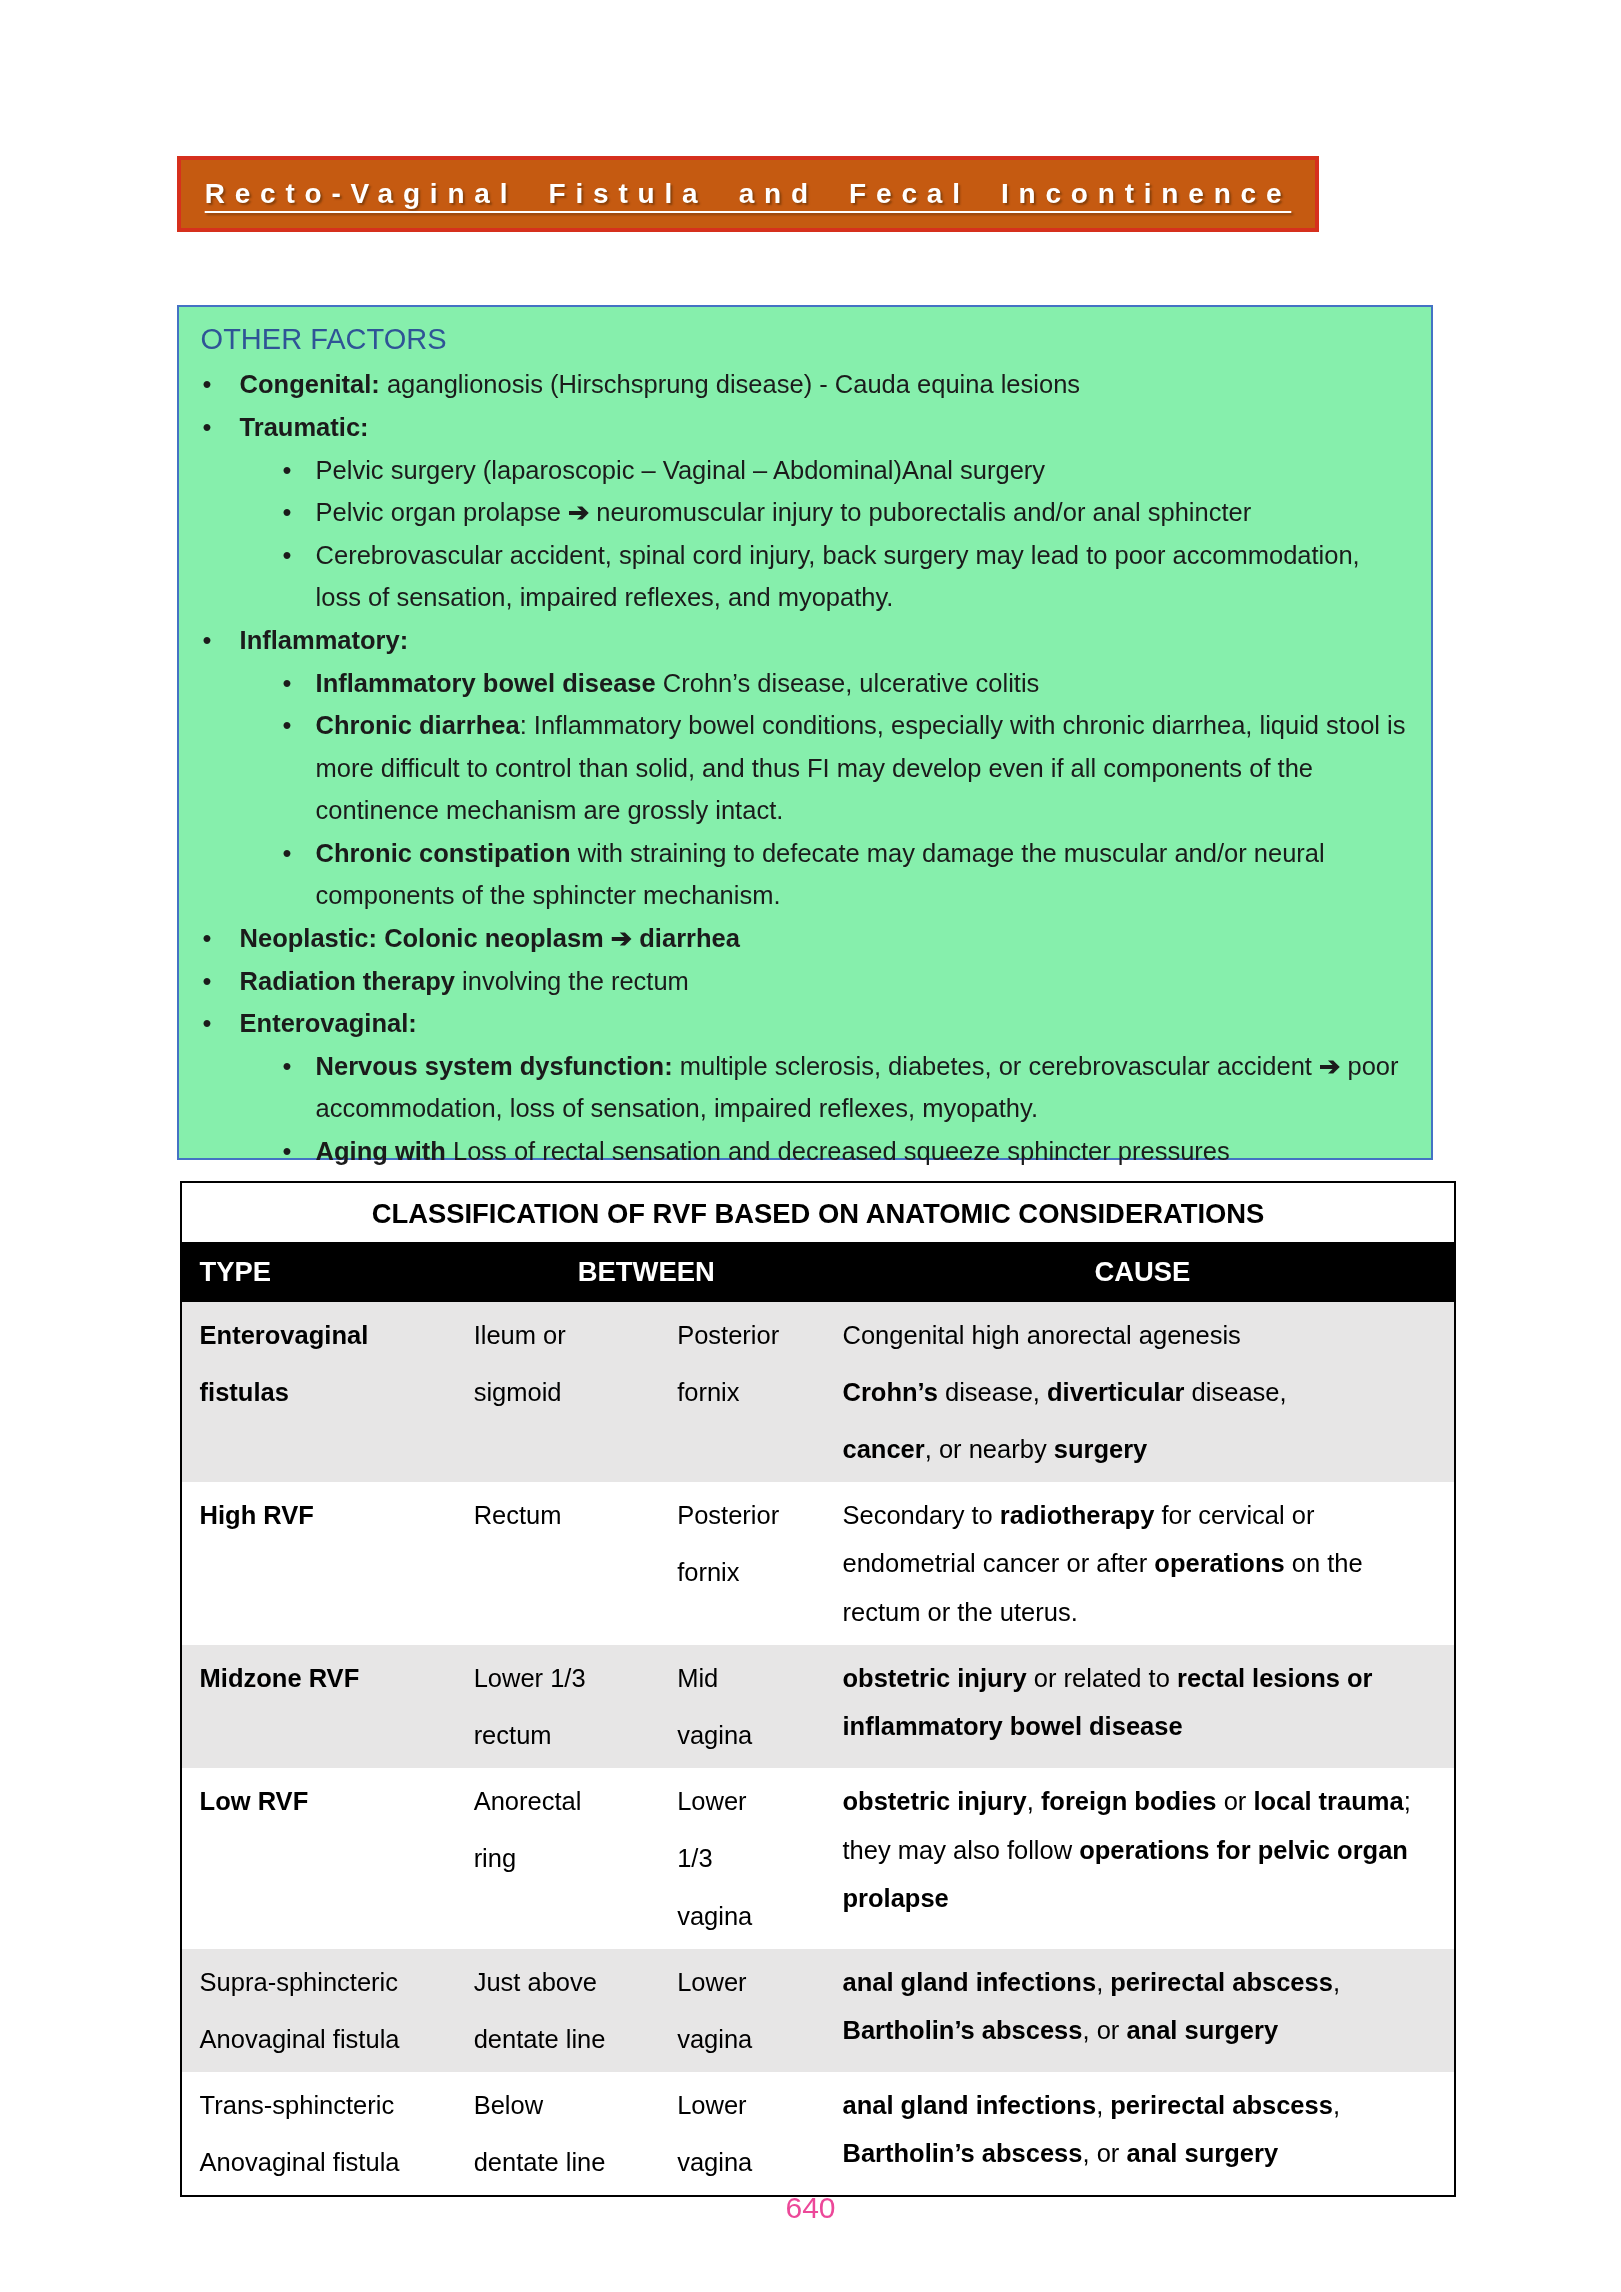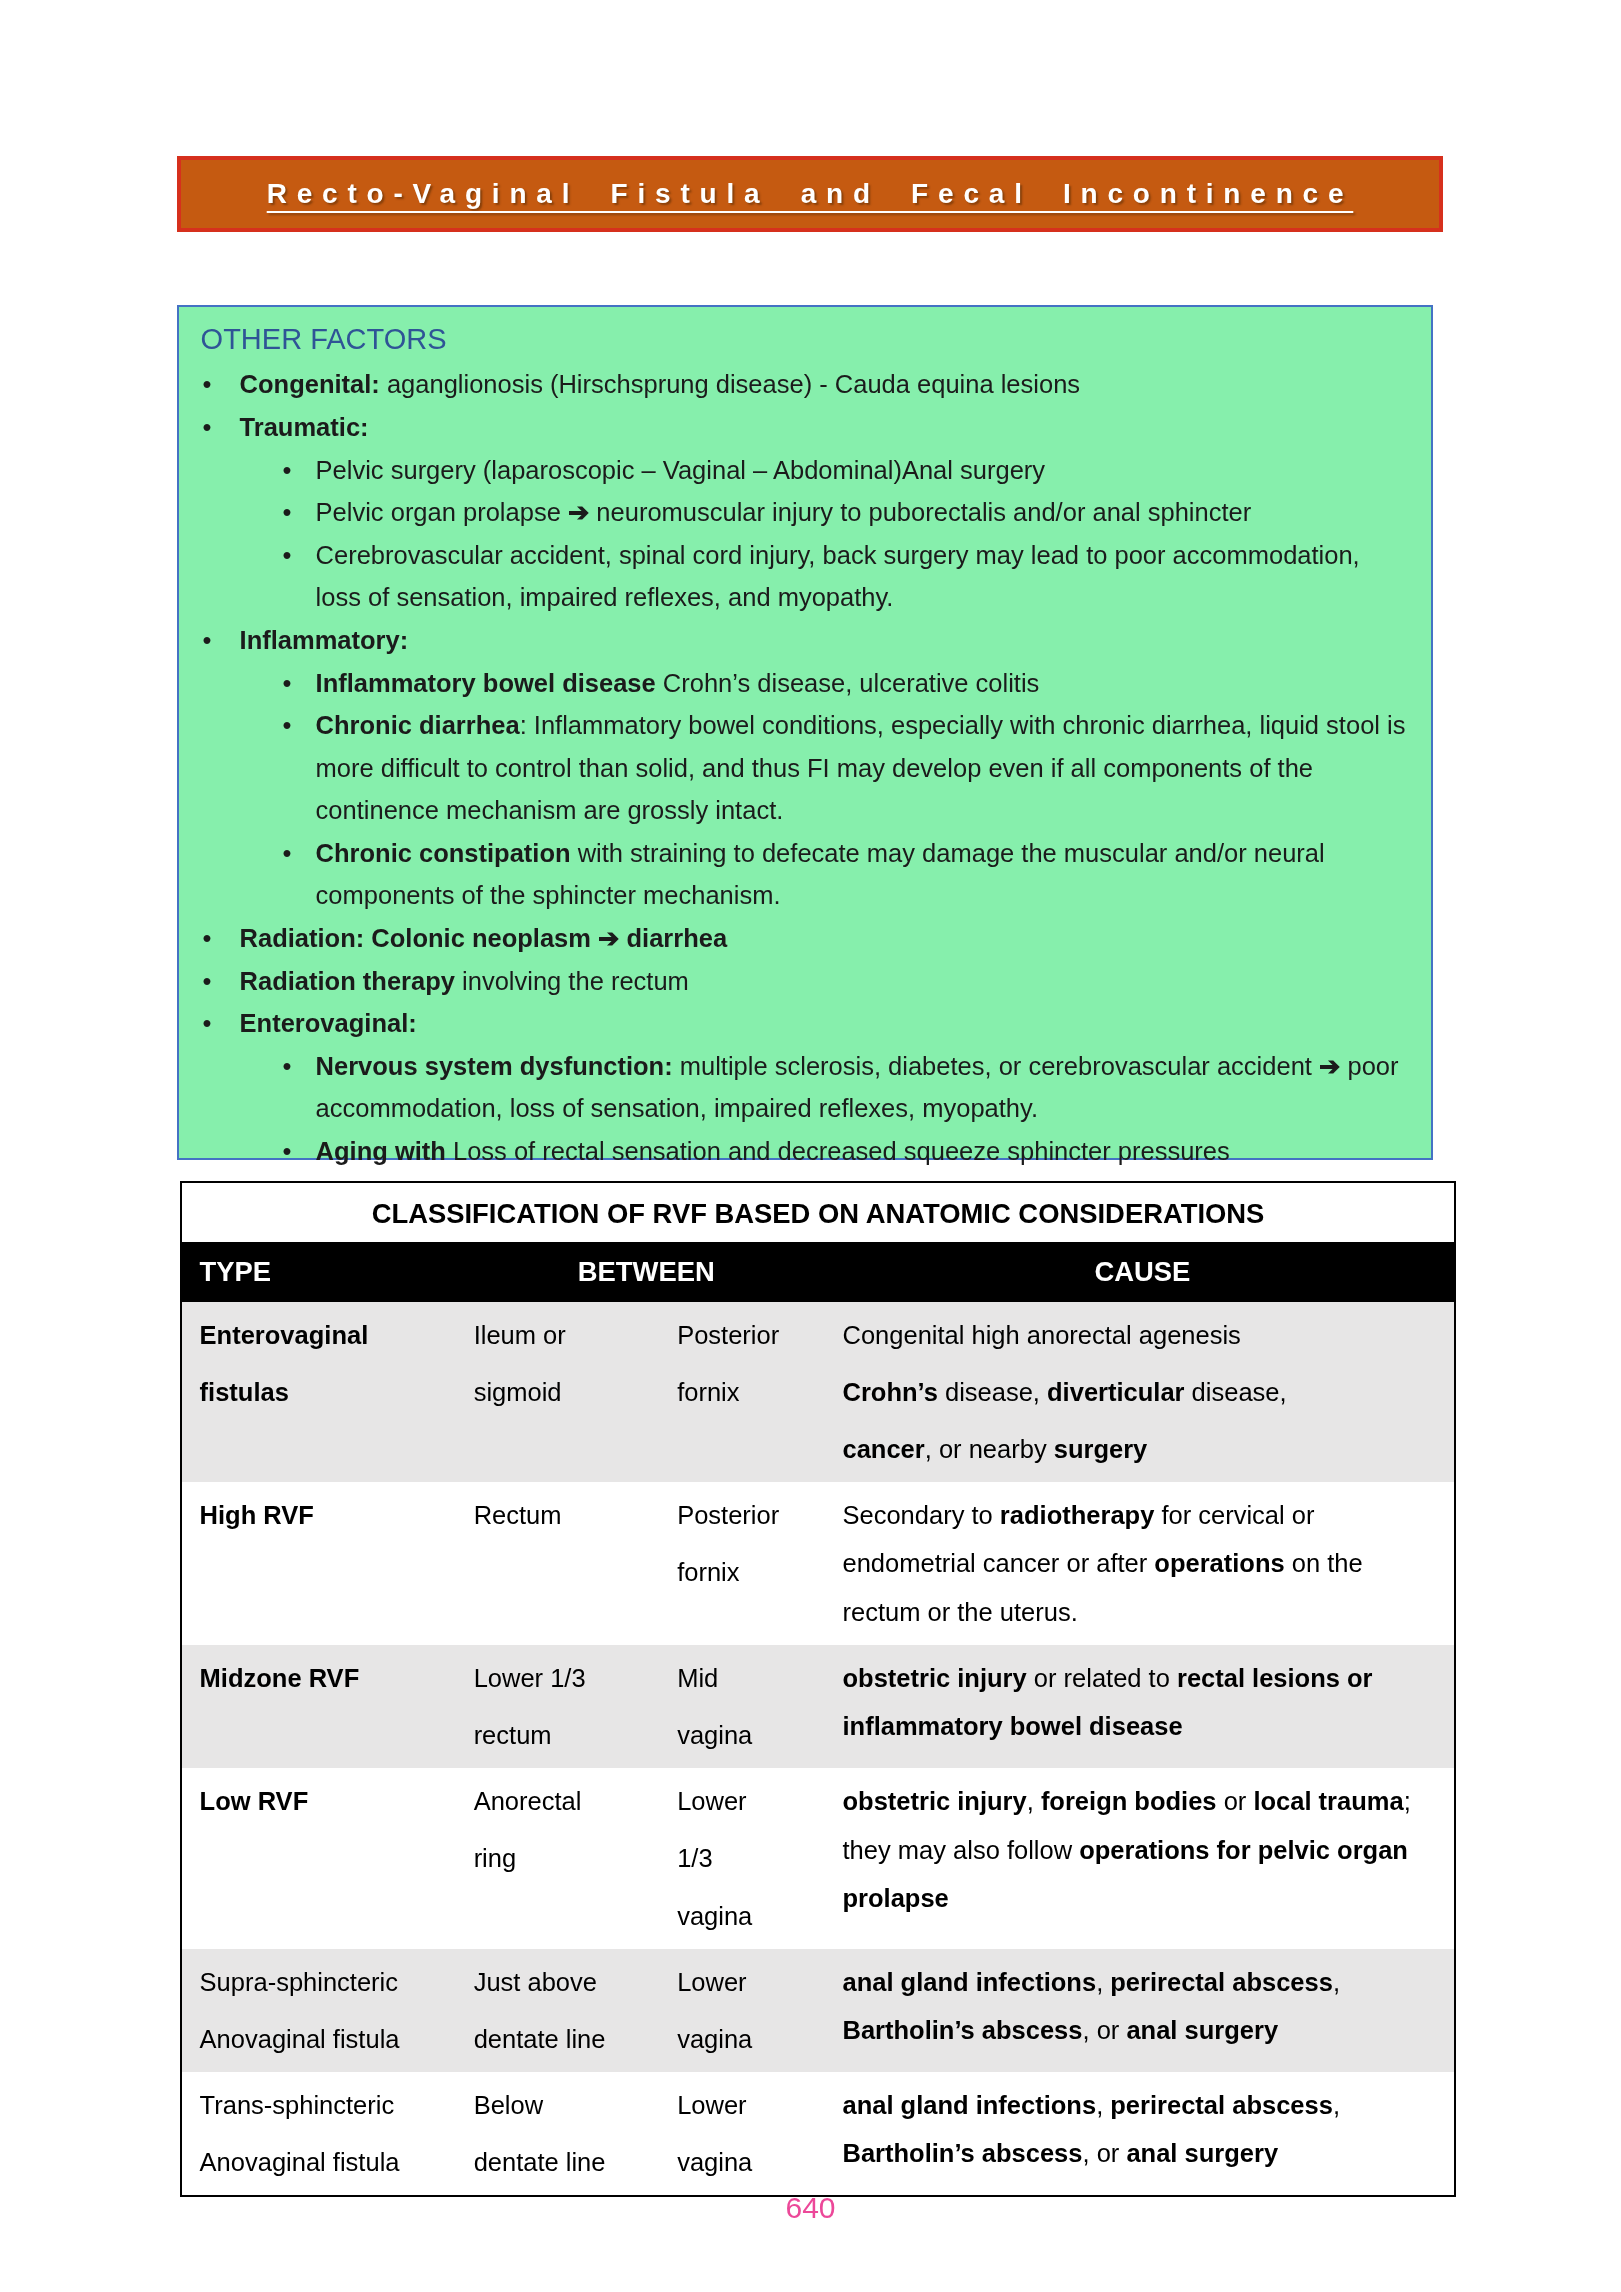--- a/index.html
+++ b/index.html
@@ -11,21 +11,21 @@
     position:relative;
     width:1621px;
     height:2293px;
     background:#ffffff;
     overflow:hidden;
   }
   
   .banner {
     position:absolute;
     left:177px; top:156px;
-    width:1266px; height:76px;
+    width:1142px; height:76px;
     background:#C55A11;
     border:4.9px solid #D6301D;
     display:flex; align-items:center; justify-content:center;
   }
   .banner-text {
     color:#ffffff;
     font-weight:700;
     font-size:28px;
     letter-spacing:9.8px;
     word-spacing:13.7px;
@@ -182,21 +182,21 @@
         <div class="li lvl2">
           <span class="bullet">•</span>
           <div class="li-text"><span class="b">Chronic diarrhea</span><span>: Inflammatory bowel conditions, especially with chronic diarrhea, liquid stool is more difficult to control than solid, and thus FI may develop even if all components of the continence mechanism are grossly intact.</span></div>
         </div>
         <div class="li lvl2">
           <span class="bullet">•</span>
           <div class="li-text"><span class="b">Chronic constipation</span><span> with straining to defecate may damage the muscular and/or neural components of the sphincter mechanism.</span></div>
         </div>
         <div class="li lvl1">
           <span class="bullet">•</span>
-          <div class="li-text"><span class="b">Radiation: Colonic neoplasm </span><span class="b arrow">➔</span><span class="b"> diarrhea</span></div>
+          <div class="li-text"><span class="b">Neoplastic: Colonic neoplasm </span><span class="b arrow">➔</span><span class="b"> diarrhea</span></div>
         </div>
         <div class="li lvl1">
           <span class="bullet">•</span>
           <div class="li-text"><span class="b">Radiation therapy</span><span> involving the rectum</span></div>
         </div>
         <div class="li lvl1">
           <span class="bullet">•</span>
           <div class="li-text"><span class="b">Enterovaginal:</span></div>
         </div>
         <div class="li lvl2">

